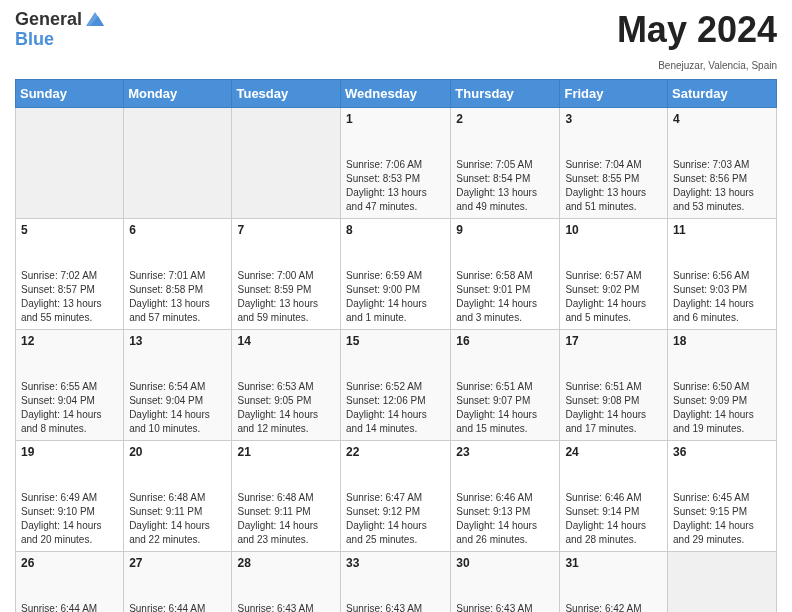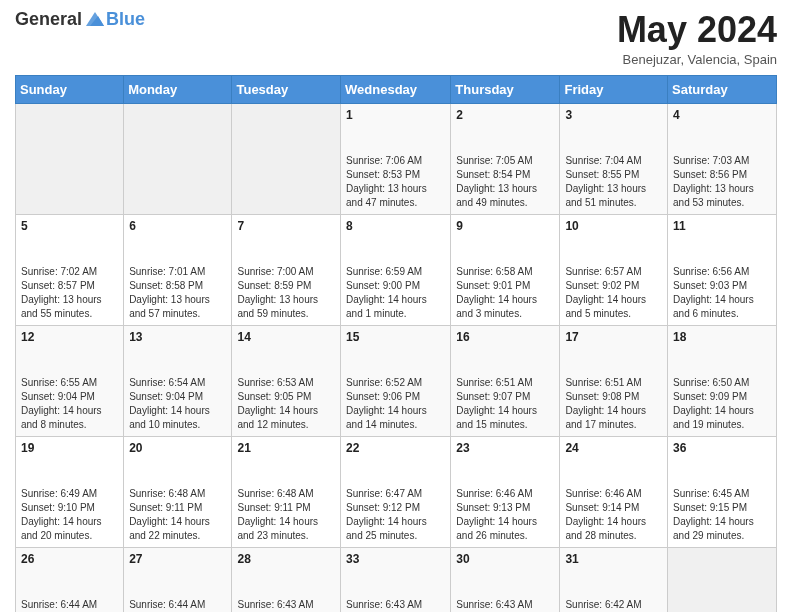--- a/index.html
+++ b/index.html
@@ -39,40 +39,40 @@
       text-align: center;
     }
     .logo-icon {
       width: 22px;
       height: 22px;
       margin-left: 2px;
       margin-top: -2px;
     }
     .logo-block {
       display: flex;
-      flex-direction: row;
+      flex-direction: column;
       line-height: 1.2;
     }
     .logo-row {
       display: flex;
       align-items: center;
     }
     .title-block {
       text-align: right;
     }
     .title-month {
       font-size: 36px;
       font-weight: bold;
       color: #222;
       line-height: 1.1;
     }
     .title-location {
-      font-size: 13px;
+      font-size: 10px;
       color: #555;
-      margin-top: 2px;
+      margin-top: 10px;
     }
     .calendar {
       width: 100%;
       border-collapse: collapse;
       border: 1px solid #f9a8d4;
     }
     .calendar th {
       background: #4a90d9;
       color: #fff;
       font-size: 13px;
@@ -254,21 +254,21 @@
           <td>
             <span class="day-number">14</span>
             <div class="day-info">Sunrise: 6:53 AM
 Sunset: 9:05 PM
 Daylight: 14 hours
 and 12 minutes.</div>
           </td>
           <td>
             <span class="day-number">15</span>
             <div class="day-info">Sunrise: 6:52 AM
-Sunset: 9:06 PM
+Sunset: 12:06 PM
 Daylight: 14 hours
 and 14 minutes.</div>
           </td>
           <td>
             <span class="day-number">16</span>
             <div class="day-info">Sunrise: 6:51 AM
 Sunset: 9:07 PM
 Daylight: 14 hours
 and 15 minutes.</div>
           </td>

